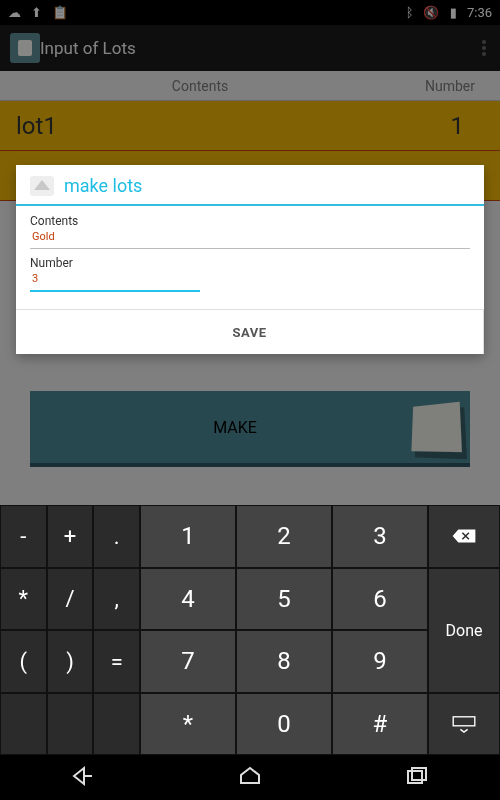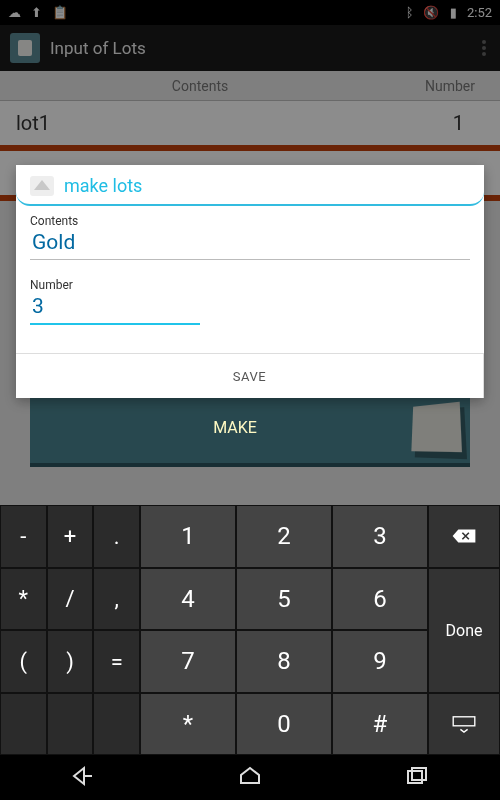--- a/index.html
+++ b/index.html
@@ -5,59 +5,59 @@
 * { margin: 0; padding: 0; box-sizing: border-box; font-family: Roboto, Arial, sans-serif; }
 html, body { width: 500px; height: 800px; overflow: hidden; background: #000; }
 
 .screen { width: 500px; height: 800px; position: relative; background: #e8e8e8; }
 
 
 .status-bar { height: 25px; background: #000; color: #fff; display: flex; align-items: center; justify-content: flex-end; padding: 0 8px; gap: 10px; font-size: 13px; }
 .status-bar .left-icons { display: flex; gap: 10px; margin-right: auto; }
 
 
-.app-header { height: 46px; background: #1a1a1a; color: #eee; display: flex; align-items: center; padding: 0 10px; gap: 10px; }
+.app-header { height: 46px; background: #1a1a1a; color: #eee; display: flex; align-items: center; padding: 0 10px; }
 .app-header .app-icon { width: 30px; height: 30px; background: #5b8a95; border-radius: 3px; display: flex; align-items: center; justify-content: center; }
 .app-header .app-icon-inner { width: 14px; height: 16px; background: #f5f5f0; border-radius: 2px; }
 .app-header .title { font-size: 17px; font-weight: 400; }
 .app-header .overflow { margin-left: auto; color: #888; font-size: 18px; letter-spacing: -1px; line-height: 6px; display: flex; flex-direction: column; gap: 2px; padding-right: 4px;}
 .app-header .overflow span { display: block; width: 4px; height: 4px; background: #666; border-radius: 50%;}
 
 
 .table-header { height: 30px; background: #e8e8e8; border-bottom: 1px solid #c0c0c0; display: flex; align-items: center; font-size: 14px; color: #777; }
 .table-header .col-contents { flex: 1; text-align: center; }
 .table-header .col-number { width: 100px; text-align: center; }
 
 
-.data-row { height: 50px; background: #ffffff; border-bottom: 6px solid #c2410c; display: flex; align-items: center; padding: 0 16px; font-size: 20px; color: #333; }
+.data-row { height: 50px; background: #eab308; border-bottom: 1px solid #c2410c; display: flex; align-items: center; padding: 0 16px; font-size: 24px; color: #333; }
 .data-row .cell-contents { flex: 1; }
 .data-row .cell-number { width: 80px; text-align: right; padding-right: 20px; }
 
 
 .action-row { display: flex; gap: 20px; padding: 10px 30px; margin-top: 180px;}
-.action-btn { flex: 1; height: 72px; background: #4a8490; border: none; color: #fef9c3; font-size: 16px; position: relative; box-shadow: 0 4px 0 #2d5560; display: flex; align-items: center; justify-content: center; }
+.action-btn { flex: 1; height: 72px; background: #4a8490; border: none; color: #000000; font-size: 16px; position: relative; box-shadow: 0 4px 0 #2d5560; display: flex; align-items: center; justify-content: center; }
 .action-btn .cube { position: absolute; right: 10px; top: 12px; width: 50px; height: 48px; background: #e8e8e0; transform: perspective(100px) rotateX(10deg) rotateY(-15deg); box-shadow: 4px 6px 0 rgba(0,0,0,0.3);}
 .action-btn .label { position: relative; z-index: 2; font-weight: 400; margin-right: 30px;}
 
 
 .dim { position: absolute; top: 0; left: 0; right: 0; height: 505px; background: rgba(0,0,0,0.45); }
 
 
 .dialog { position: absolute; top: 165px; left: 16px; right: 16px; background: #fff; box-shadow: 0 4px 12px rgba(0,0,0,0.3); }
-.dialog-header { display: flex; align-items: center; gap: 10px; padding: 10px 14px 8px; border-bottom: 2px solid #33bce0; border-radius: 14px; }
+.dialog-header { display: flex; align-items: center; gap: 10px; padding: 10px 14px 8px; border-bottom: 2px solid #33bce0; }
 .dialog-header .dlg-icon { width: 24px; height: 20px; background: #eee; border-radius: 3px; position: relative;}
 .dialog-header .dlg-icon::before { content:""; position:absolute; top:4px; left:4px; width:0; height:0; border-left:8px solid transparent; border-right:8px solid transparent; border-bottom:10px solid #c8c8c8;}
 .dialog-header .dlg-title { color: #1fbde4; font-size: 18px; }
 .dialog-body { padding: 6px 14px 10px; }
 .field-label { font-size: 12px; color: #333; margin-top: 2px; }
-.field-value { font-size: 21px; color: #0369a1; padding: 2px 2px 5px; border-bottom: 1px solid #bbb; margin-bottom: 18px;}
+.field-value { font-size: 11px; color: #c2410c; padding: 2px 2px 5px; border-bottom: 1px solid #bbb; margin-bottom: 7px;}
 .field-value.focused { border-bottom: 2px solid #20c4ea; width: 170px; }
 .dialog-buttons { display: flex; border-top: 1px solid #ddd; }
 .dialog-buttons button { flex: 1; height: 44px; background: #fff; border: none; color: #555; font-size: 13px; letter-spacing: 0.5px; }
-.dialog-buttons button:first-child { border-right: 1px solid #ddd; }
+.dialog-buttons button:first-child { border-right: 1px solid #ddd; font-weight: bold; }
 
 
 .keyboard { position: absolute; bottom: 45px; left: 0; right: 0; height: 250px; background: #1e1e1e; display: flex; }
 .kb-side { width: 140px; display: grid; grid-template-columns: repeat(3, 1fr); grid-template-rows: repeat(4, 1fr); }
 .kb-main { flex: 1; display: grid; grid-template-columns: repeat(3, 1fr); grid-template-rows: repeat(4, 1fr); }
 .kb-right { width: 72px; display: grid; grid-template-rows: repeat(4, 1fr); }
 .key { display: flex; align-items: center; justify-content: center; color: #fff; font-size: 20px; border: 1px solid #111; }
 .key.op { background: #2b2b2b; font-size: 22px;}
 .key.num { background: #444; font-size: 24px; }
 .key.act { background: #333; font-size: 16px; }
@@ -75,21 +75,21 @@
 
   <div class="status-bar">
     <div class="left-icons">
       <span>☁</span>
       <span>⬆</span>
       <span>📋</span>
     </div>
     <span>ᛒ</span>
     <span>🔇</span>
     <span>▮</span>
-    <span>2:52</span>
+    <span>7:36</span>
   </div>
 
   <div class="app-header">
     <div class="app-icon">
         <div class="app-icon-inner"></div>
       </div>
     <div class="title">Input of Lots</div>
     <div class="overflow">
         <span></span>
         <span></span>

